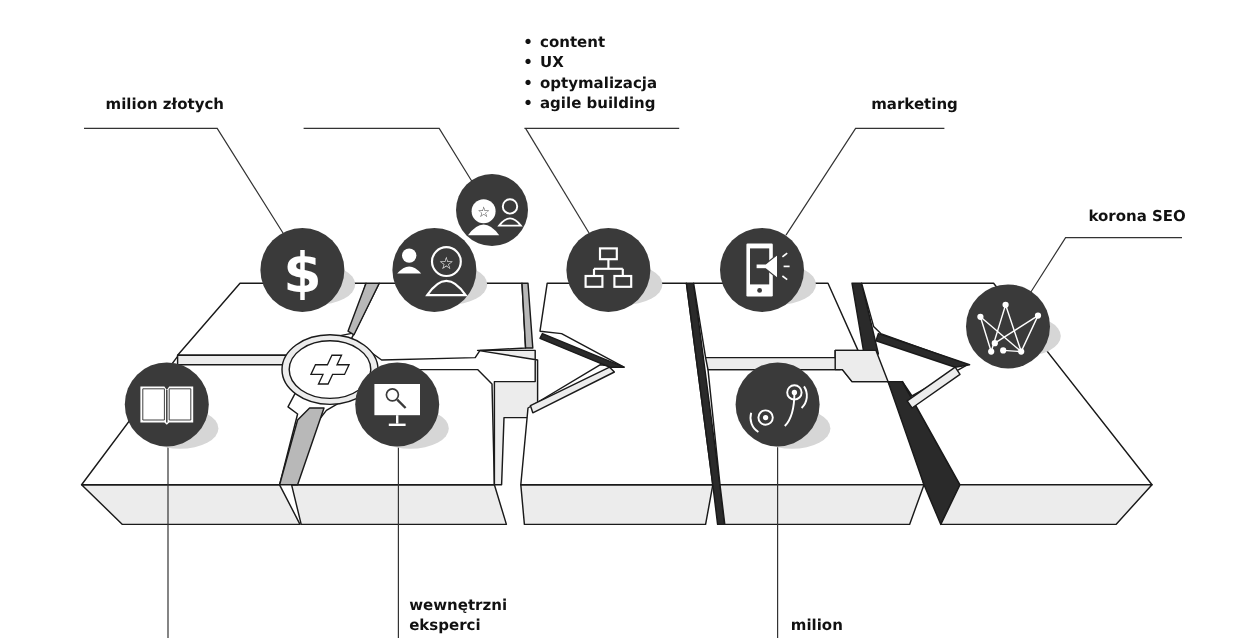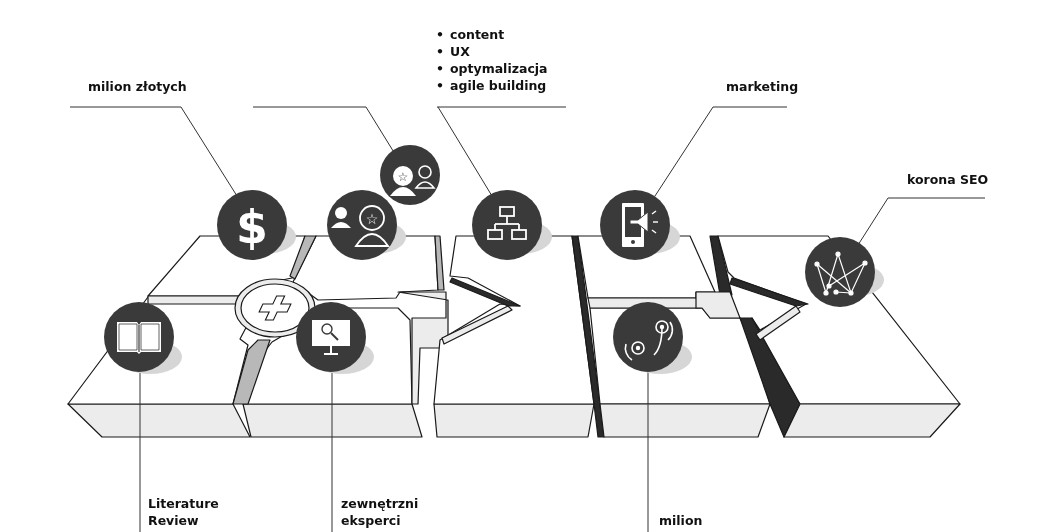--- a/index.html
+++ b/index.html
@@ -184,24 +184,20 @@
     <li>UX</li>
     <li>optymalizacja</li>
     <li>agile building</li>
   </ul>
 </div>
 
 <div class="lbl" style="left:726px;top:78px">marketing</div>
 
 <div class="lbl" style="left:907px;top:171px">korona SEO</div>
 
-<div class="lbl" style="left:148px;top:495px">
-  <div>Literature</div>
-  <div>Review</div>
-</div>
 
 <div class="lbl" style="left:341px;top:495px">
-  <div>zewnętrzni</div>
+  <div>wewnętrzni</div>
   <div>eksperci</div>
 </div>
 
 <div class="lbl" style="left:659px;top:512px">milion</div>
 </div>
 
 </body></html>

